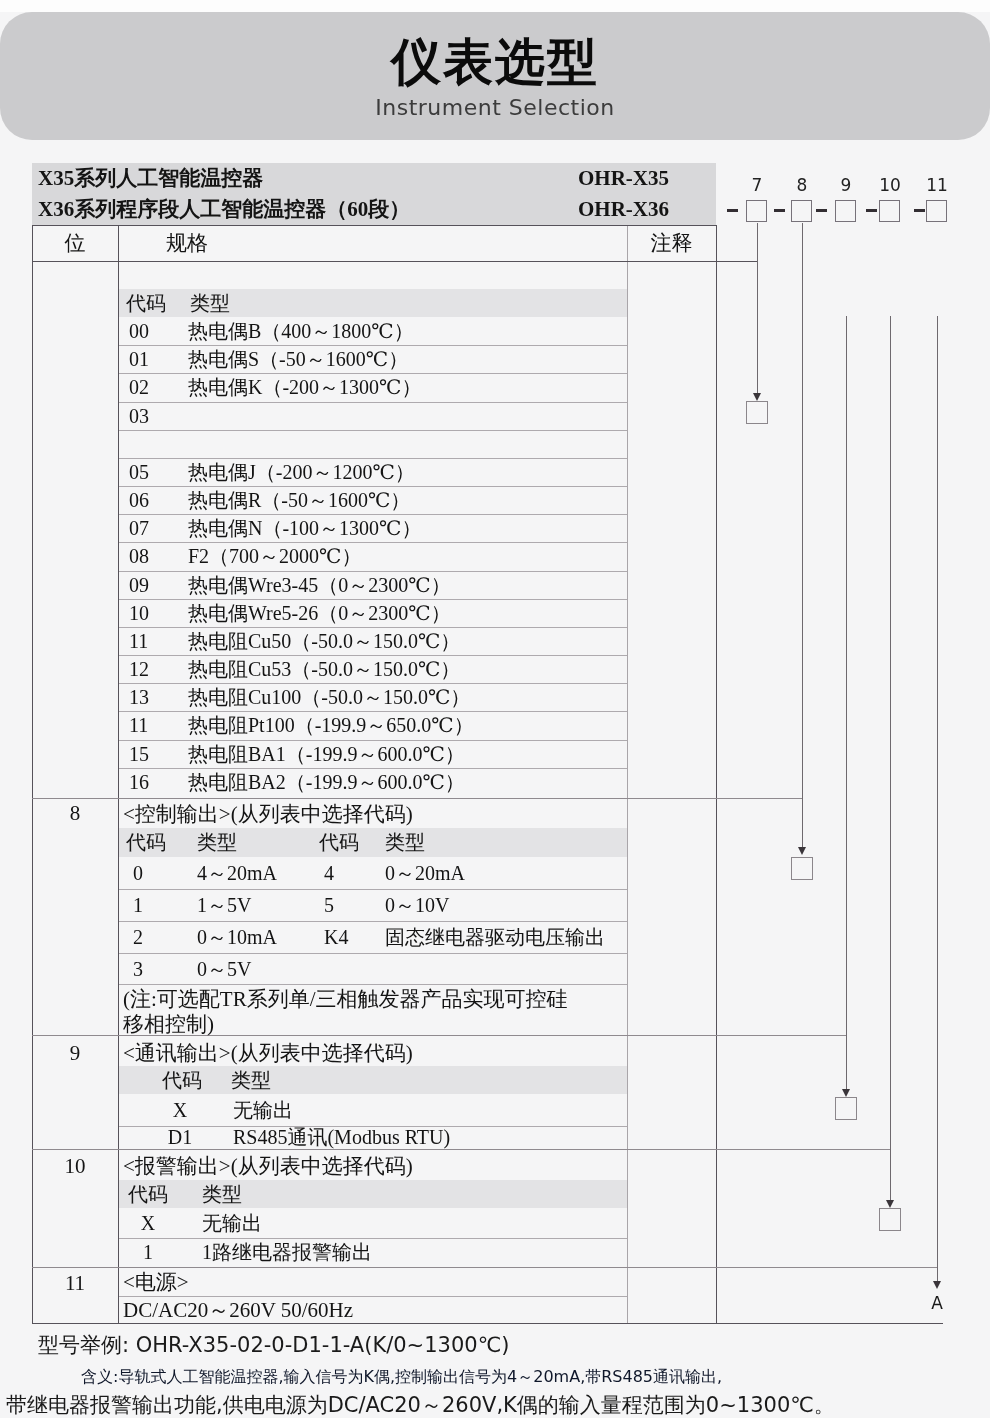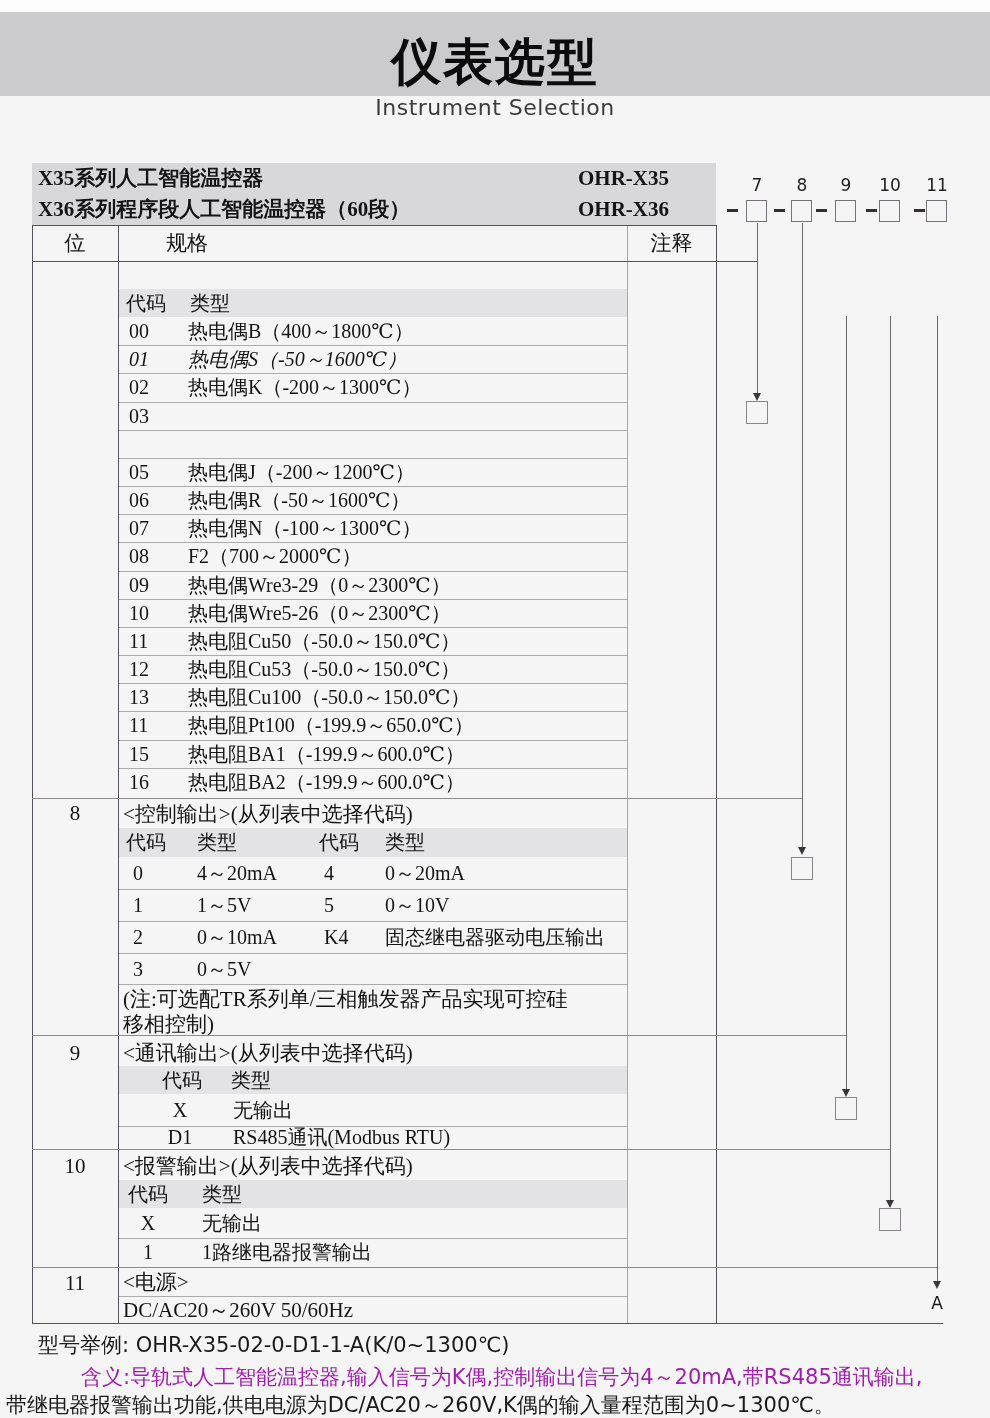--- a/index.html
+++ b/index.html
@@ -2,21 +2,21 @@
 <html><head>
 <meta charset="utf-8">
 <style>
   html,body{margin:0;padding:0;}
   body{background:#ffffff;}
   .page{position:relative;width:990px;height:1418px;background:#f5f5f6;overflow:hidden;
         font-family:"Liberation Serif","DejaVu Serif",serif;color:#141414;}
   .sans{font-family:"DejaVu Sans","Liberation Sans",sans-serif;}
 
   .topstrip{position:absolute;left:0;top:0;width:990px;height:12px;background:#fdfdfd;}
-  .banner{position:absolute;left:0;top:12px;width:990px;height:84px;background:#cbcbcd;}
+  .banner{position:absolute;left:0;top:12px;width:990px;height:128px;background:#cbcbcd;border-radius:32px;}
   .banner-title{position:absolute;left:0;top:22px;width:990px;text-align:center;
     font-size:50px;line-height:56px;font-weight:bold;color:#0b0b0b;letter-spacing:2px;}
   .banner-sub{position:absolute;left:0;top:84px;width:990px;text-align:center;
     font-size:22px;line-height:24px;color:#3c3c3c;letter-spacing:0.5px;}
 
   .prodhdr{position:absolute;left:32px;top:163px;width:684px;height:62px;background:#d8d8da;}
   .prow{position:absolute;left:0;width:684px;height:31px;line-height:31px;font-size:21px;font-weight:bold;}
   .pname{position:absolute;left:6px;}
   .pmodel{position:absolute;left:546px;font-weight:bold;}
 
@@ -60,21 +60,21 @@
   .dash{position:absolute;top:209px;width:11px;height:3px;background:#332e33;}
   .cl{position:absolute;width:1px;background:#6e696e;}
   .arr{position:absolute;width:0;height:0;border-left:4px solid transparent;
     border-right:4px solid transparent;border-top:8px solid #3a353a;}
   .abox{position:absolute;width:20px;height:21px;border:1px solid #8b868b;background:transparent;}
   .alabel{position:absolute;left:929px;top:1293px;width:16px;text-align:center;font-size:17px;color:#1a1a1a;
     font-family:"DejaVu Sans","Liberation Sans",sans-serif;}
 
   .f1{position:absolute;left:38px;top:1331px;font-size:21px;line-height:28px;color:#1a1a1a;
     font-family:"DejaVu Sans","Liberation Sans",sans-serif;}
-  .f2{position:absolute;left:81px;top:1363px;font-size:21px;line-height:28px;color:#a21caf;
+  .f2{position:absolute;left:81px;top:1363px;font-size:16px;line-height:28px;color:#0f172a;
     font-family:"DejaVu Sans","Liberation Sans",sans-serif;}
   .f3{position:absolute;left:6px;top:1391px;font-size:21px;line-height:28px;color:#1a1a1a;
     font-family:"DejaVu Sans","Liberation Sans",sans-serif;}
 </style>
 </head>
 <body>
 
 <div class="page">
 
   <div class="topstrip"></div>
@@ -113,21 +113,21 @@
 
   <div class="bar" style="top:289px;height:28px;line-height:28px;">
     <span style="left:7px;">代码</span>
     <span style="left:71px;">类型</span>
   </div>
 
   <div class="r7" style="top:317px;">
       <span class="c">00</span>
       <span class="t">热电偶B（400～1800℃）</span>
     </div>
-  <div class="r7" style="top:345px;font-style:italic;">
+  <div class="r7" style="top:345px;">
       <span class="c">01</span>
       <span class="t">热电偶S（-50～1600℃）</span>
     </div>
   <div class="r7" style="top:373px;">
       <span class="c">02</span>
       <span class="t">热电偶K（-200～1300℃）</span>
     </div>
   <div class="r7" style="top:402px;text-align:right;">
       <span class="c">03</span>
     </div>
@@ -142,21 +142,21 @@
   <div class="r7" style="top:514px;">
       <span class="c">07</span>
       <span class="t">热电偶N（-100～1300℃）</span>
     </div>
   <div class="r7" style="top:542px;">
       <span class="c">08</span>
       <span class="t">F2（700～2000℃）</span>
     </div>
   <div class="r7" style="top:571px;">
       <span class="c">09</span>
-      <span class="t">热电偶Wre3-29（0～2300℃）</span>
+      <span class="t">热电偶Wre3-45（0～2300℃）</span>
     </div>
   <div class="r7" style="top:599px;">
       <span class="c">10</span>
       <span class="t">热电偶Wre5-26（0～2300℃）</span>
     </div>
   <div class="r7" style="top:627px;">
       <span class="c">11</span>
       <span class="t">热电阻Cu50（-50.0～150.0℃）</span>
     </div>
   <div class="r7" style="top:655px;">

